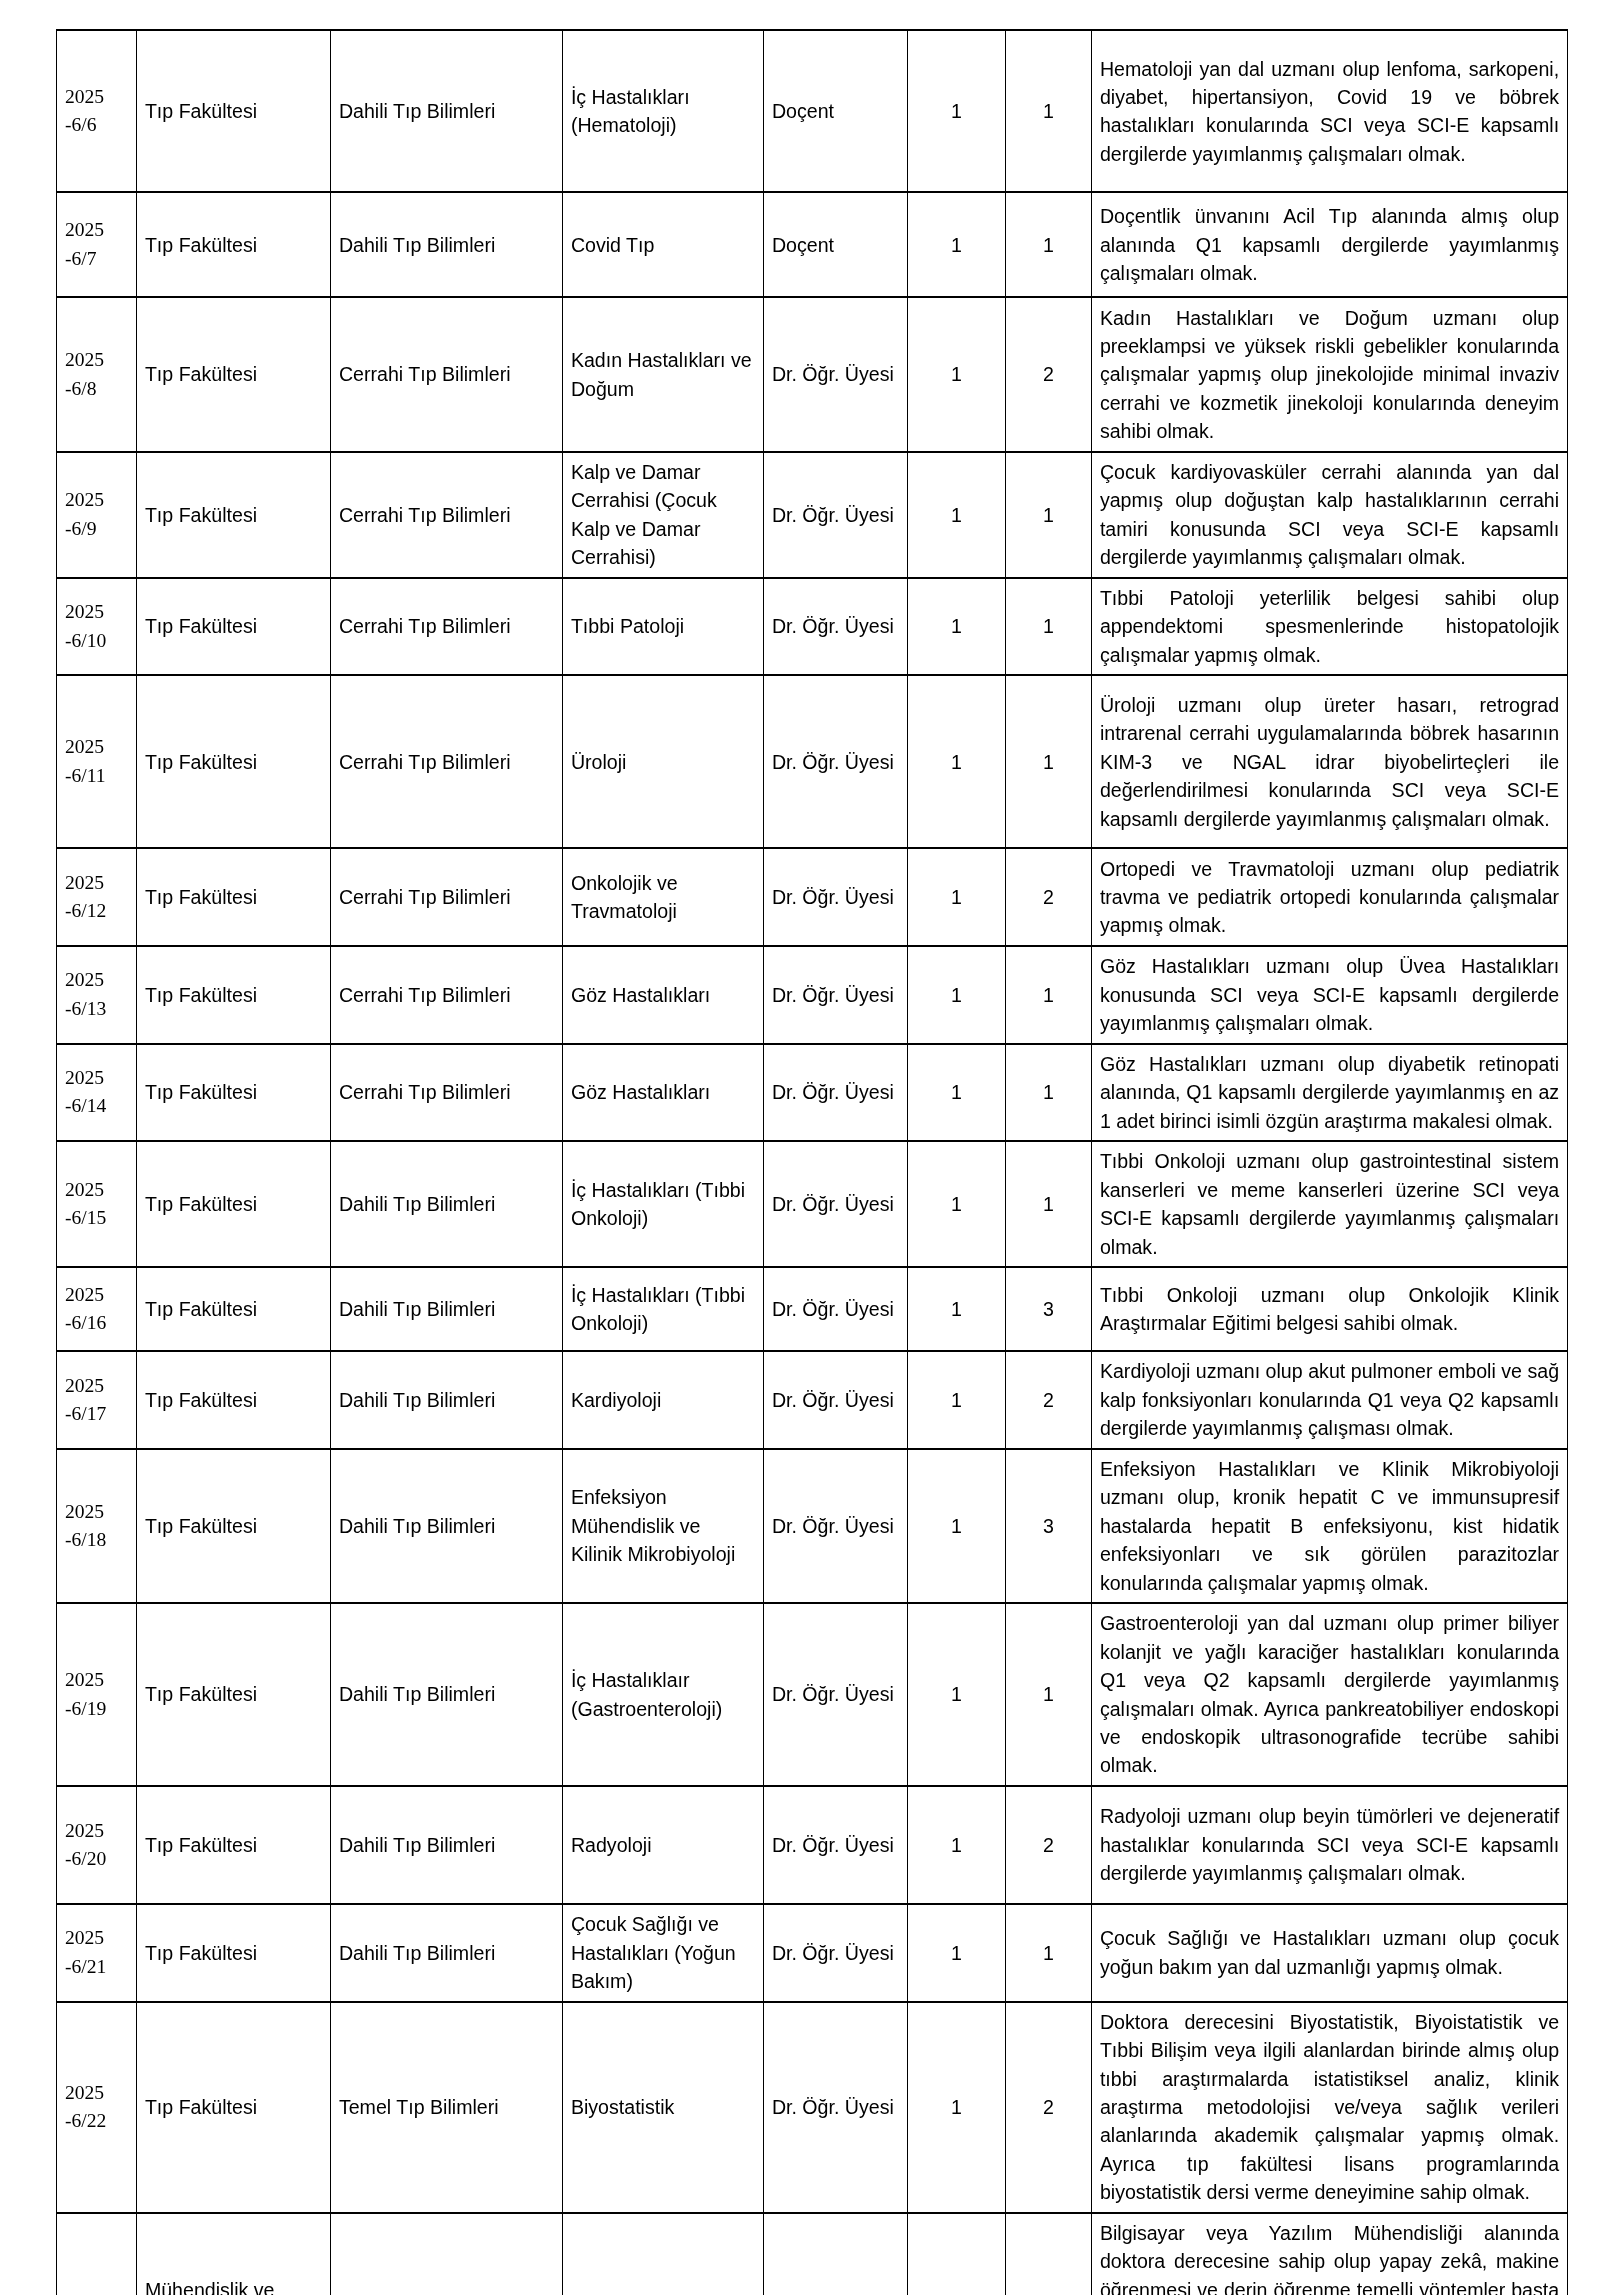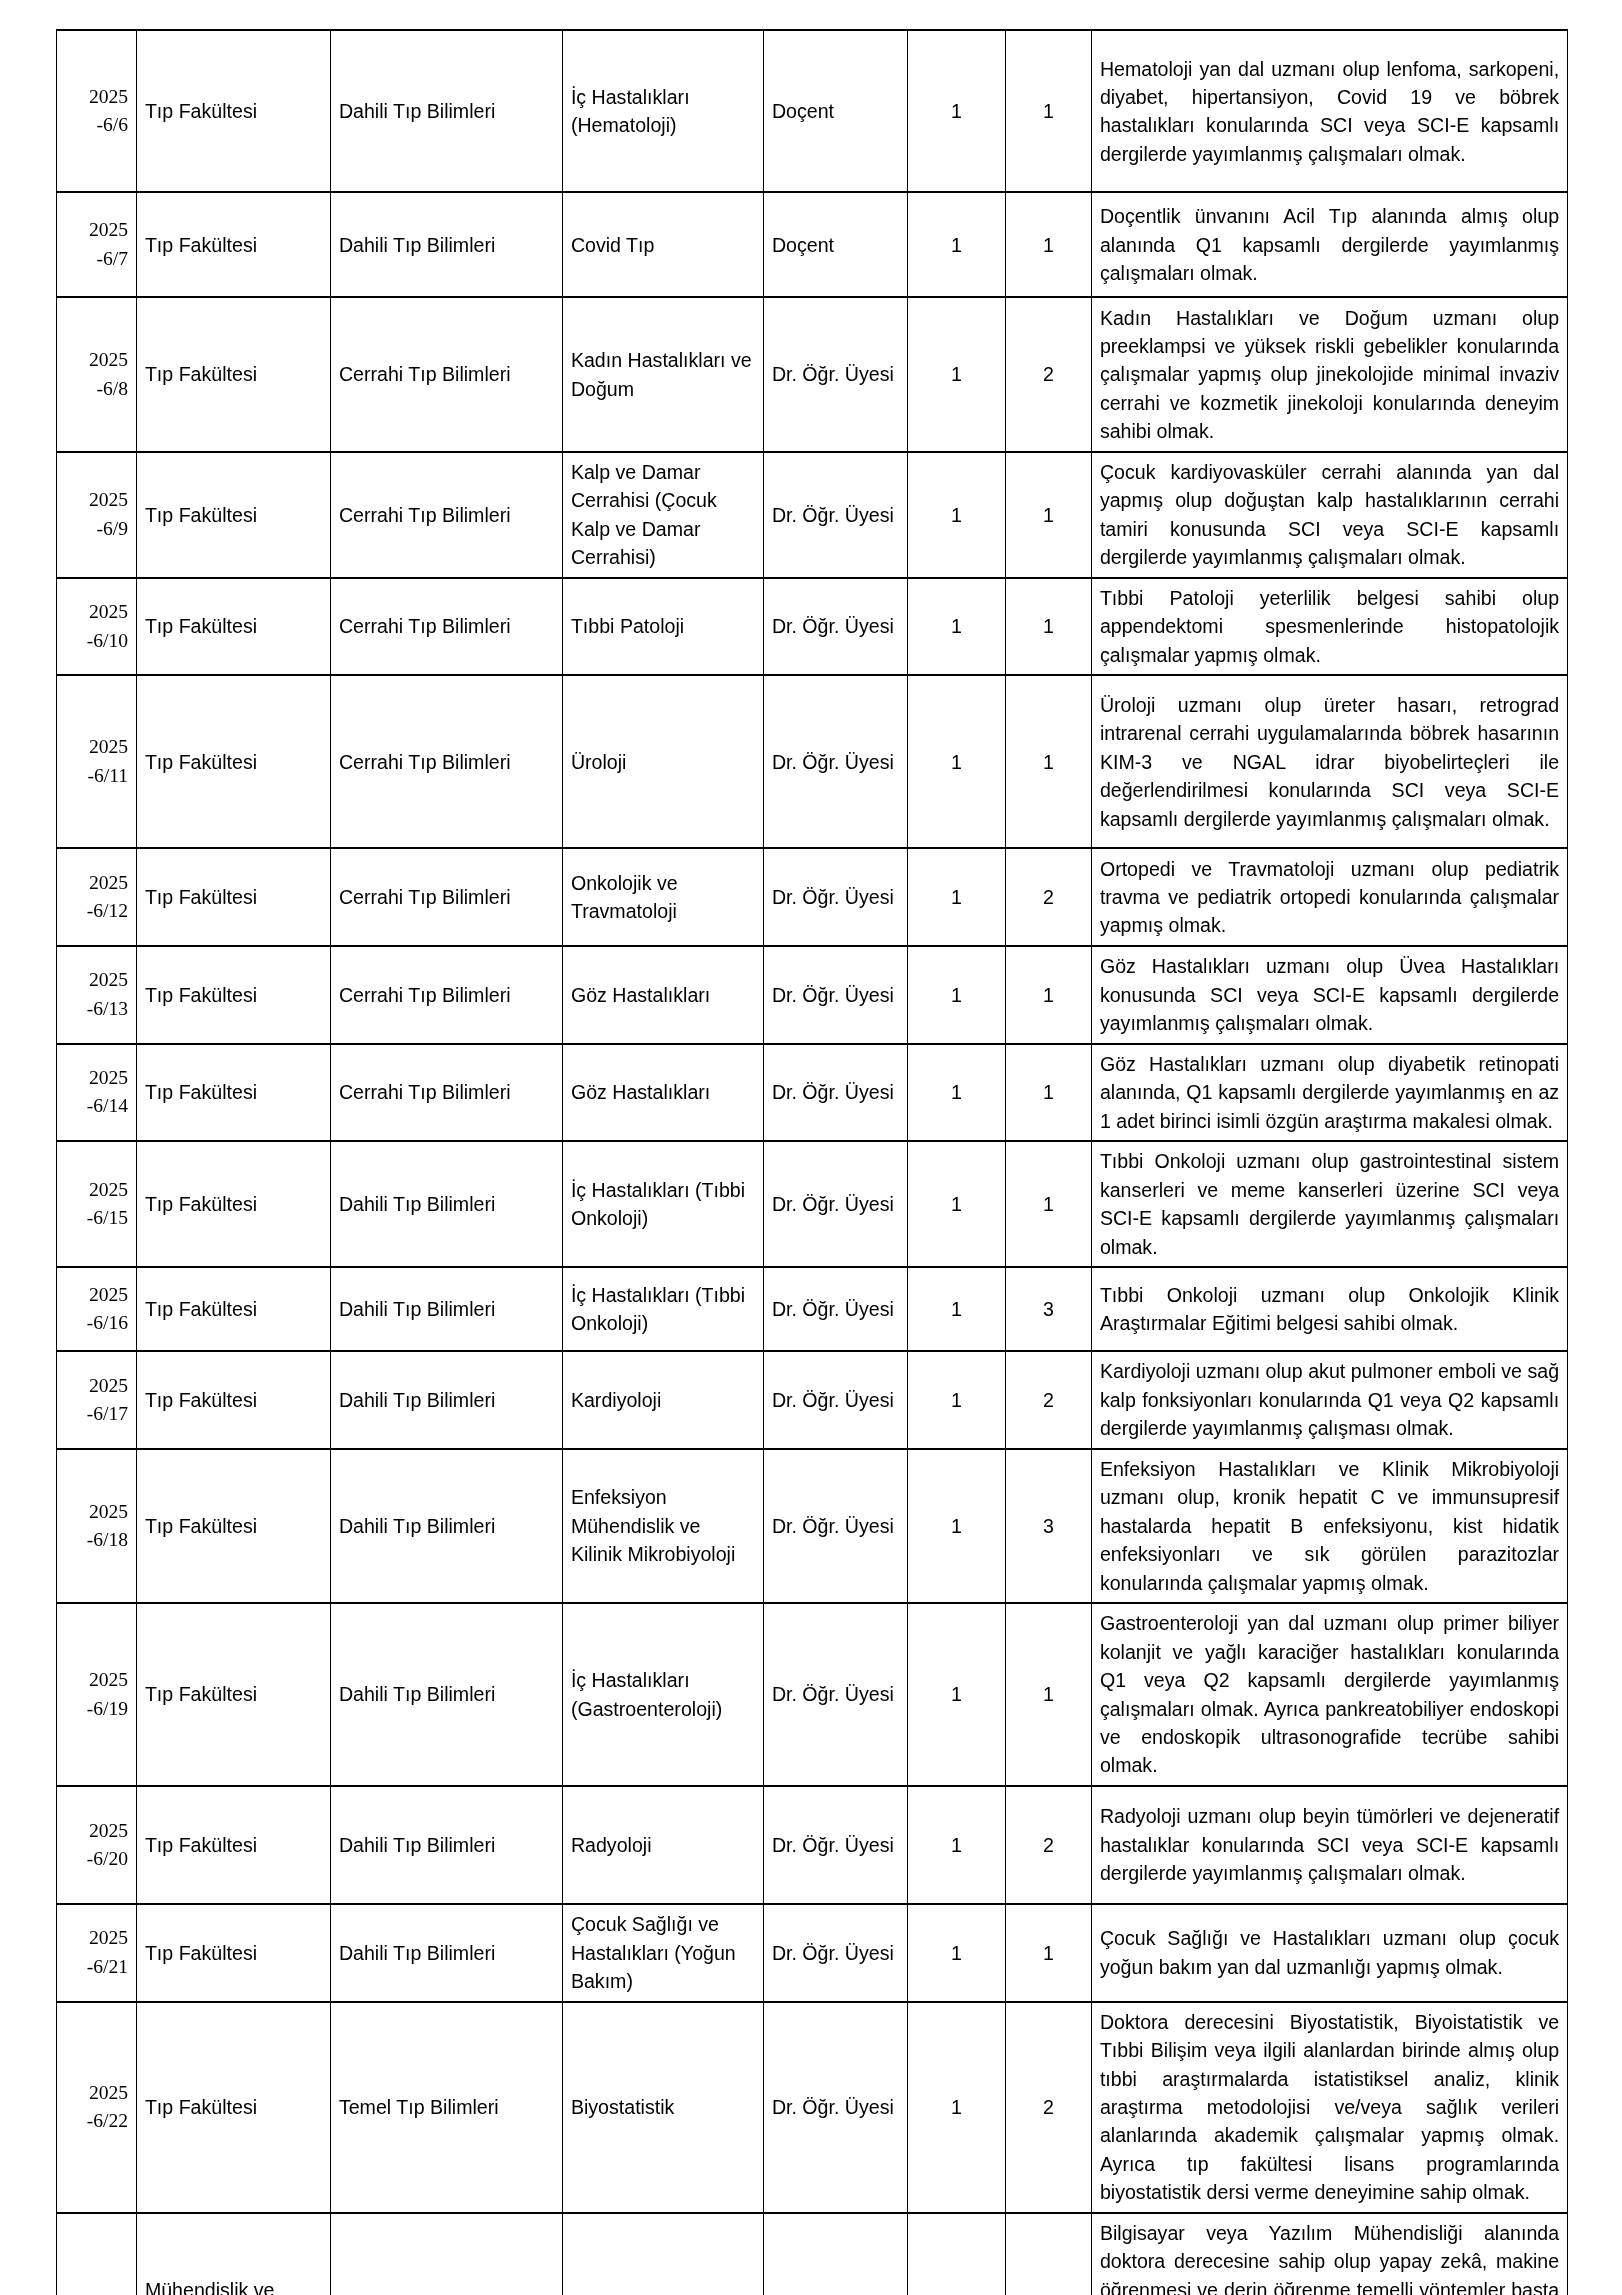--- a/index.html
+++ b/index.html
@@ -39,21 +39,21 @@
   col.c-dept    { width: 232px; }
   col.c-prog    { width: 201px; }
   col.c-title   { width: 144px; }
   col.c-degree  { width: 98px; }
   col.c-quota   { width: 86px; }
   col.c-desc    { width: 476px; }
 
   td.cell-code {
     font-family: "Liberation Serif", serif;
     font-size: 21.6px;
-    text-align: right;
+    text-align: left;
     white-space: pre-line;
     line-height: 1.35;
     padding: 2.6px 1.3px;
   }
   td.cell-faculty,
   td.cell-dept,
   td.cell-prog {
     text-align: left;
     padding-left: 11.8px;
     padding-right: 9.2px;
@@ -264,21 +264,21 @@
     <td class="cell-degree">1</td>
     <td class="cell-quota">3</td>
     <td class="cell-desc">Enfeksiyon Hastalıkları ve Klinik Mikrobiyoloji uzmanı olup, kronik hepatit C ve immunsupresif hastalarda hepatit B enfeksiyonu, kist hidatik enfeksiyonları ve sık görülen parazitozlar konularında çalışmalar yapmış olmak.</td>
   </tr>
 
   <tr>
     <td class="cell-code">2025
 -6/19</td>
     <td class="cell-faculty">Tıp Fakültesi</td>
     <td class="cell-dept">Dahili Tıp Bilimleri</td>
-    <td class="cell-prog">İç Hastalıkları (Gastroenteroloji)</td>
+    <td class="cell-prog">İç Hastalıklaır (Gastroenteroloji)</td>
     <td class="cell-title">Dr. Öğr. Üyesi</td>
     <td class="cell-degree">1</td>
     <td class="cell-quota">1</td>
     <td class="cell-desc">Gastroenteroloji yan dal uzmanı olup primer biliyer kolanjit ve yağlı karaciğer hastalıkları konularında Q1 veya Q2 kapsamlı dergilerde yayımlanmış çalışmaları olmak. Ayrıca pankreatobiliyer endoskopi ve endoskopik ultrasonografide tecrübe sahibi olmak.</td>
   </tr>
 
   <tr>
     <td class="cell-code">2025
 -6/20</td>
     <td class="cell-faculty">Tıp Fakültesi</td>

